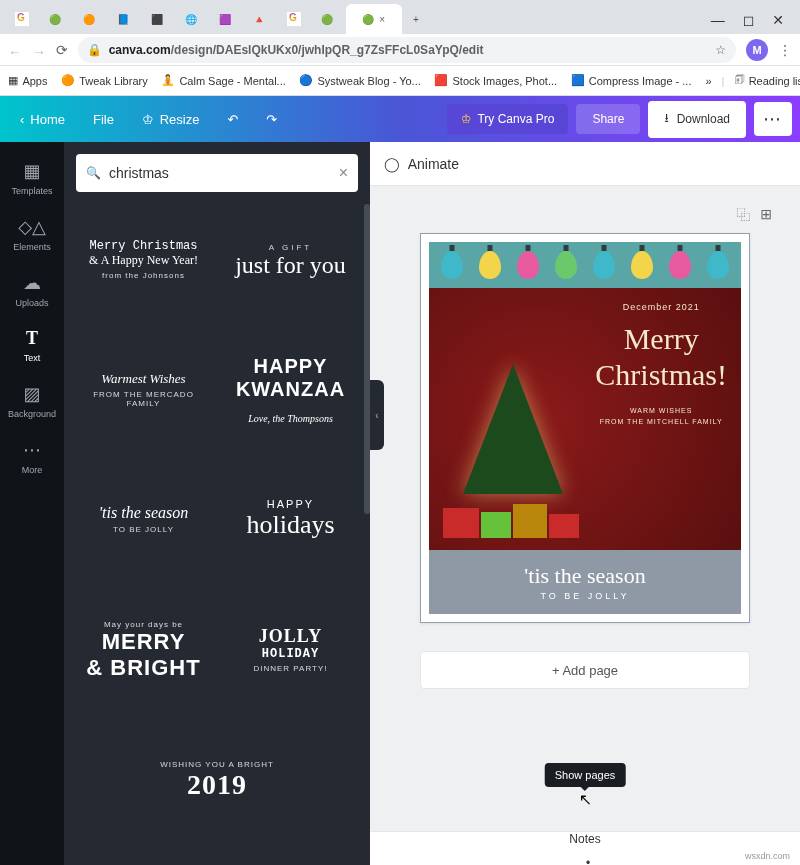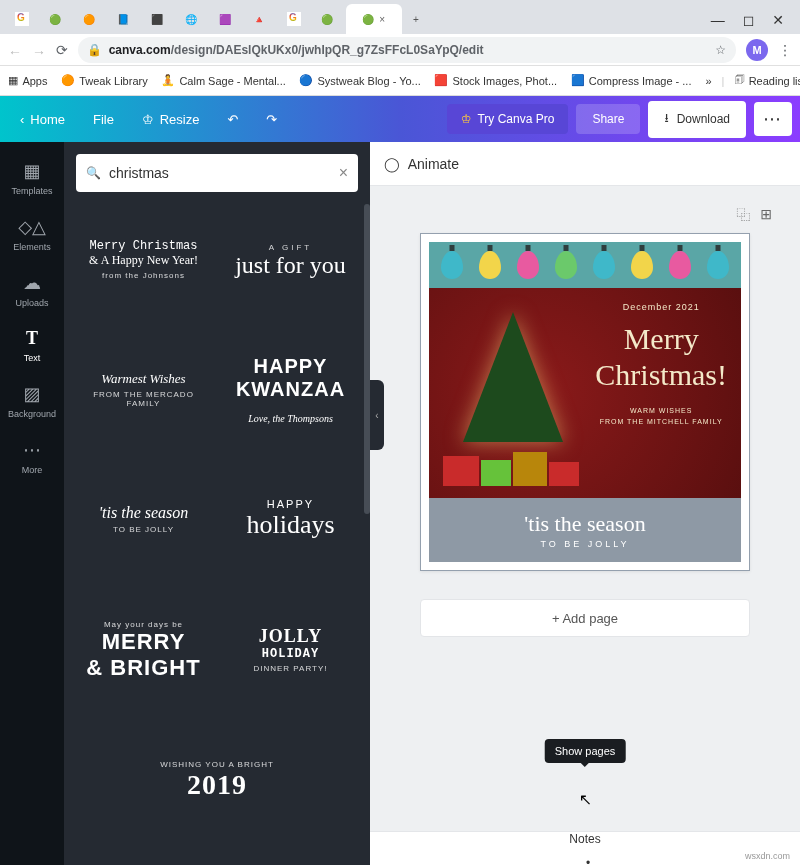--- a/index.html
+++ b/index.html
@@ -42,21 +42,21 @@
 .tpl .big { font-weight:900; font-size:20px; letter-spacing:1px;}
 .panel-scroll { position:absolute; right:0; top:0; width:6px; height:310px; background:#474d56; border-radius:3px;}
 .canvas-area { flex:1; background:#eef0f2; display:flex; flex-direction:column; overflow:hidden;}
 .ctx-bar { height:44px; background:#fff; border-bottom:1px solid #e4e6e9; display:flex; align-items:center; padding:0 14px; gap:8px; color:#333; font-size:14px;}
 .canvas-scroll { flex:1; display:flex; flex-direction:column; align-items:center; padding:20px 0; position:relative;}
 .page-actions { align-self:flex-end; margin-right:28px; margin-bottom:10px; display:flex; gap:10px; color:#666; font-size:14px;}
 .card { width:330px; background:#fff; border:1px solid #94a0ae; padding:8px; box-shadow:0 1px 3px rgba(0,0,0,.08);}
 .lights { height:46px; background:#5aa6a6; display:flex; align-items:center; justify-content:space-around; padding:0 4px;}
 .bulb { width:22px; height:28px; border-radius:50% 50% 50% 50% / 60% 60% 40% 40%; position:relative;}
 .bulb::before { content:''; position:absolute; top:-6px; left:50%; width:5px; height:6px; background:#2f3d3d; transform:translateX(-50%);}
-.card-main { height:210px; background:radial-gradient(circle at 35% 50%, #8b1a1a, #5a0f0f); position:relative; overflow:hidden;}
+.card-main { height:262px; background:radial-gradient(circle at 35% 50%, #8b1a1a, #5a0f0f); position:relative; overflow:hidden;}
 .tree { position:absolute; left:24px; bottom:16px; width:120px; height:170px;}
 .tree-shape { width:0; height:0; border-left:50px solid transparent; border-right:50px solid transparent; border-bottom:130px solid #1d4a1d; margin:0 auto; position:relative; filter:drop-shadow(0 0 10px rgba(255,220,130,.5));}
 .gifts { position:absolute; bottom:-4px; left:-10px; width:140px; height:36px;}
 .gift { position:absolute; bottom:0;}
 .g1{width:36px;height:30px;background:#c92b2b;left:0;}
 .g2{width:30px;height:26px;background:#66c23a;left:38px;}
 .g3{width:34px;height:34px;background:#b8860b;left:70px;}
 .g4{width:30px;height:24px;background:#c92b2b;left:106px;}
 .card-text { position:absolute; right:14px; top:14px; text-align:center; color:#f4e9c9;}
 .card-date { font-size:9px; letter-spacing:1px; margin-bottom:12px;}
@@ -64,21 +64,21 @@
 .xmas { font-family:'Brush Script MT', cursive; font-size:30px;}
 .wish { font-size:7px; letter-spacing:1px; margin-top:14px; line-height:1.5;}
 .card-footer { height:64px; background:#8e99a5; display:flex; flex-direction:column; align-items:center; justify-content:center; color:#fff;}
 .season { font-family:'Brush Script MT', cursive; font-size:22px;}
 .jolly { font-size:9px; letter-spacing:3px; margin-top:2px;}
 .add-page { margin-top:28px; width:330px; height:38px; background:#fff; border:1px solid #e3e5e8; border-radius:4px; display:flex; align-items:center; justify-content:center; color:#555; font-size:13px;}
 .bottom-bar { height:34px; background:#fff; border-top:1px solid #e4e6e9; display:flex; align-items:center; padding:0 12px; gap:10px; font-size:12px; color:#333;flex-direction:column;}
 .zoom-slider { width:110px; height:4px; background:#d0d3d8; border-radius:2px; position:relative;}
 .zoom-thumb { position:absolute; left:12px; top:-4px; width:12px; height:12px; background:#2b3138; border-radius:50%;}
 .bottom-right { margin-left:auto; display:flex; gap:14px; align-items:center; color:#555;}
-.show-pages-tip { position:absolute; bottom:68px; left:50%; transform:translateX(-50%); background:#1a1d21; color:#fff; font-size:11px; padding:6px 10px; border-radius:4px;}
+.show-pages-tip { position:absolute; bottom:44px; left:50%; transform:translateX(-50%); background:#1a1d21; color:#fff; font-size:11px; padding:6px 10px; border-radius:4px;}
 .show-pages-tip::after { content:''; position:absolute; bottom:-4px; left:50%; transform:translateX(-50%); border-left:4px solid transparent; border-right:4px solid transparent; border-top:4px solid #1a1d21;}
 .cursor { position:absolute; bottom:22px; left:50%; transform:translateX(-46%); font-size:16px; color:#000;}
 .collapse { position:absolute; left:370px; top:380px; width:14px; height:70px; background:#252a32; border-radius:0 6px 6px 0; display:flex; align-items:center; justify-content:center; color:#aaa; font-size:10px;}
 .fav-g{display:inline-block;width:14px;height:14px;background:#fff;position:relative;}
 .fav-g::before{content:'G';position:absolute;font-size:10px;font-weight:bold;left:2px;top:0;background:linear-gradient(#4285f4,#ea4335,#fbbc05,#34a853);-webkit-background-clip:text;color:transparent;}
 .watermark { position:absolute; bottom:4px; right:10px; font-size:9px; color:#999;}
 </style>
 </head>
 <body>
 

